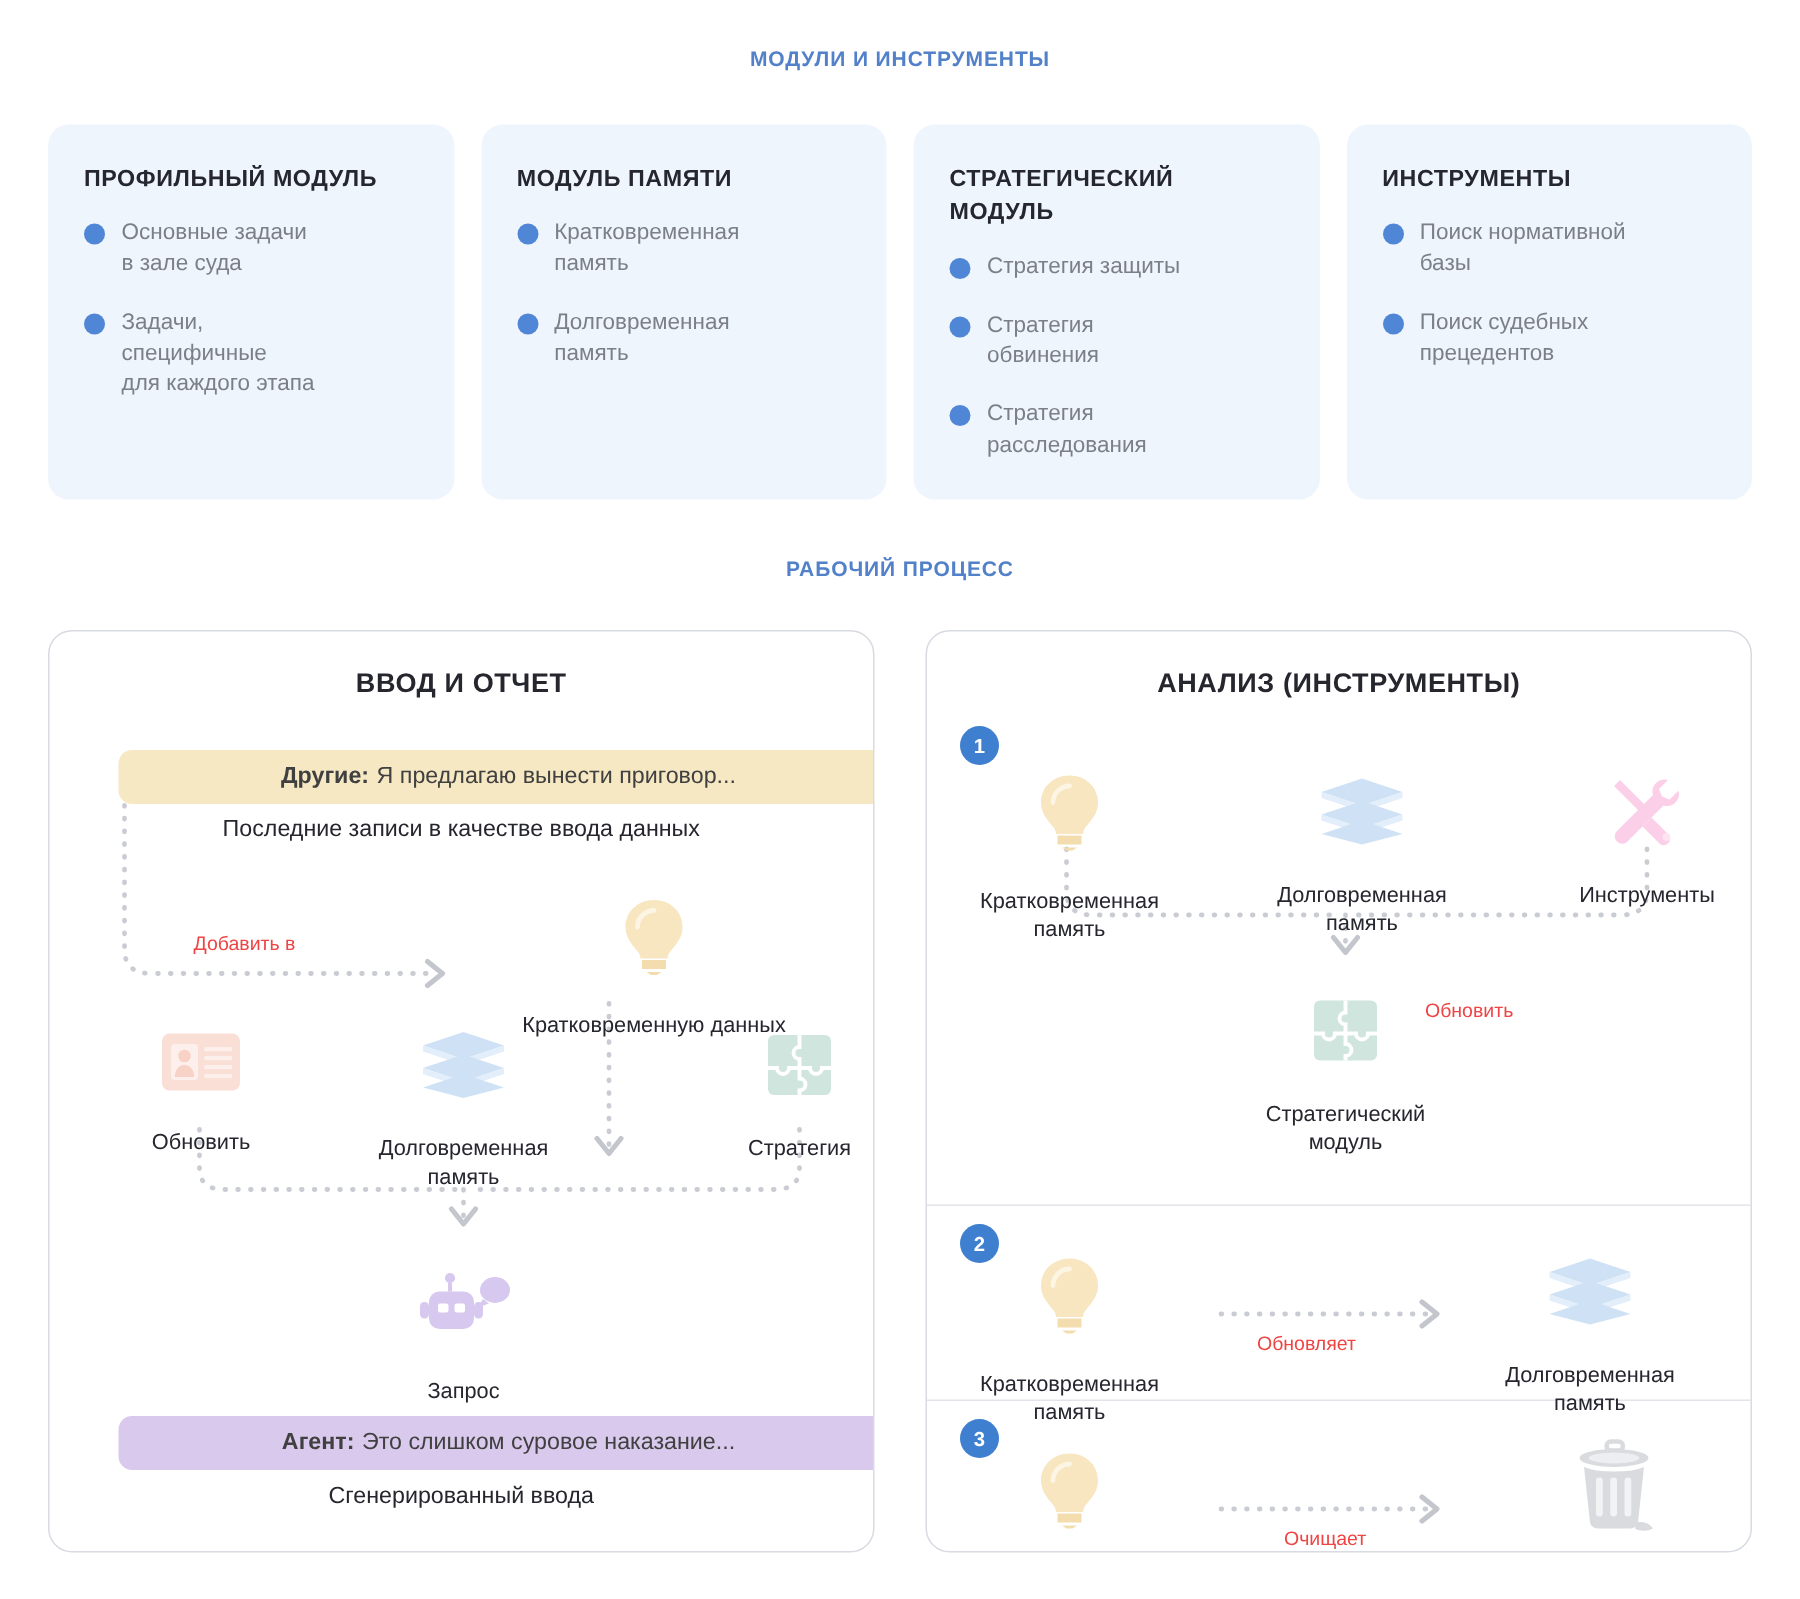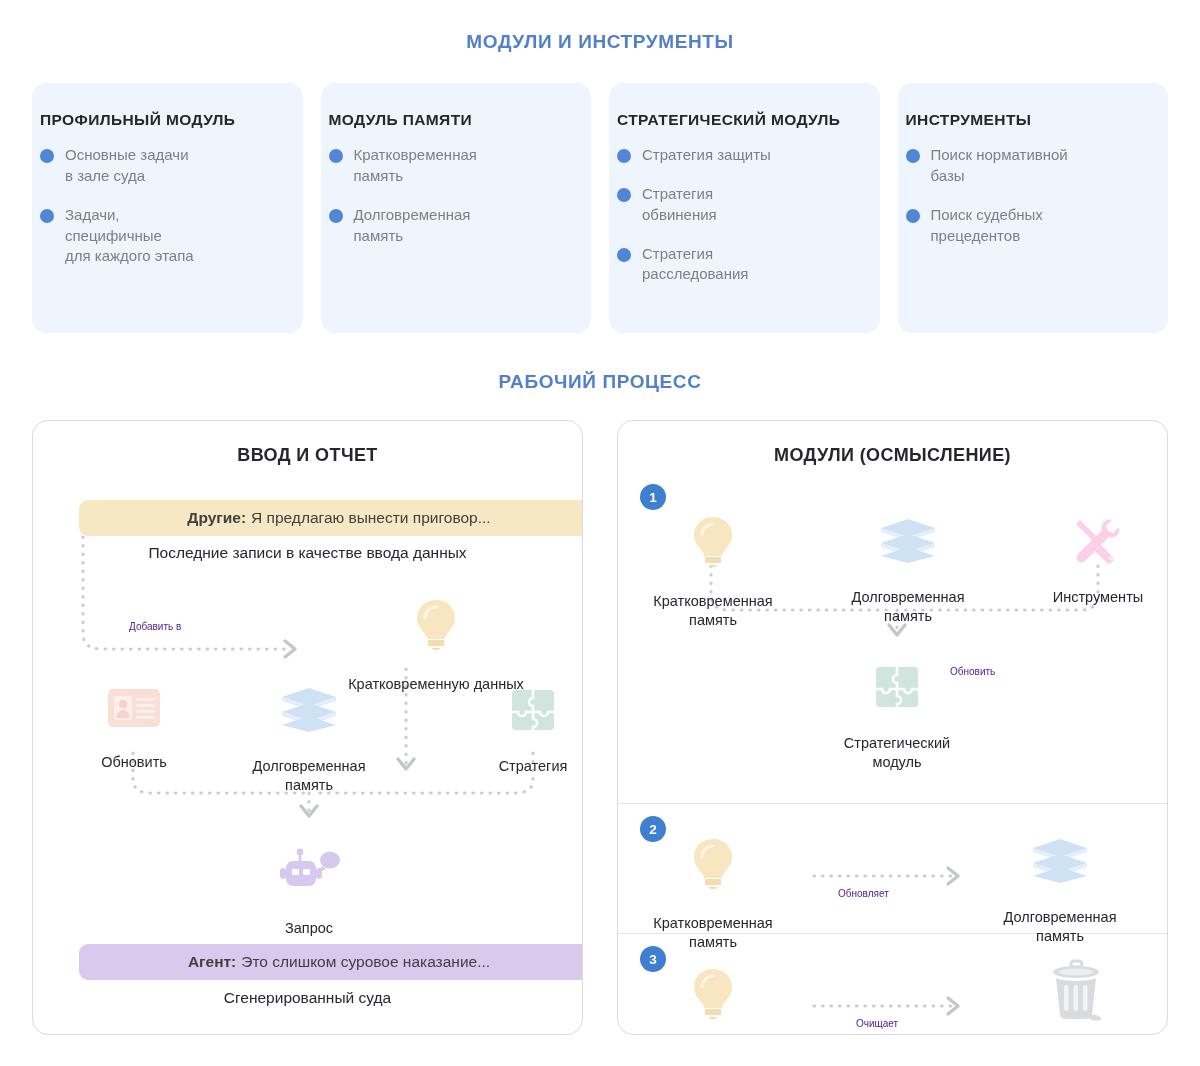--- a/index.html
+++ b/index.html
@@ -9,39 +9,39 @@
     background: #ffffff;
     font-family: "Liberation Sans", "DejaVu Sans", sans-serif;
     color: #2b2b33;
     overflow: hidden;
   }
   .page { position: relative; width: 1200px; height: 1066px; }
 
   
   .section-title {
     text-align: center;
-    font-size: 19px;
+    font-size: 14px;
     font-weight: bold;
     letter-spacing: 0.6px;
     color: #5281c9;
   }
   #title-modules { position: absolute; left: 0; top: 31px; width: 1200px; }
   #title-workflow { position: absolute; left: 0; top: 371px; width: 1200px; }
 
   
   .cards {
     position: absolute; left: 32px; top: 83px;
     width: 1136px; height: 250px;
     display: flex; gap: 18px;
   }
   .card {
     flex: 1 1 0;
     background: #eff5fd;
     border-radius: 14px;
-    padding: 26px 24px 20px 8px;
+    padding: 26px 24px 20px 24px;
   }
   .card-title {
     font-size: 15.5px; font-weight: bold; letter-spacing: 0.4px;
     color: #26262e; line-height: 1.45; margin-bottom: 8px;
     text-transform: uppercase;
   }
   .card-list { list-style: none; margin-top: 14px; }
   .card-list li {
     display: flex; align-items: flex-start; gap: 11px;
     margin-bottom: 18px;
@@ -99,21 +99,21 @@
   .node {
     position: absolute;
     text-align: center;
     font-size: 14.5px; line-height: 1.3; color: #26262e;
     white-space: pre-line;
   }
   .node .glyph { display: block; margin: 0 auto 6px auto; }
 
   .edge-label {
     position: absolute;
-    font-size: 10px; color: #4c1d95;
+    font-size: 13px; color: #ef4444;
     white-space: nowrap;
   }
 
   
   .row { position: relative; }
   .row-divider { border-bottom: 1.5px solid #e2e4e9; }
   .step-badge {
     position: absolute;
     width: 26px; height: 26px; border-radius: 50%;
     background: #3f7fd0; color: #fff;
@@ -301,28 +301,28 @@
             <path d="M44 20 l-4 6 8 -3 z" fill="#d6c8ef"></path>
           </svg>
           <span>Запрос</span>
         </div>
 
         <div class="chat-bubble bubble-agent">
           <b>Агент:</b>
           <span>Это слишком суровое наказание...</span>
         </div>
 
-        <div class="caption" id="cap-output">Сгенерированный суда</div>
+        <div class="caption" id="cap-output">Сгенерированный ввода</div>
 
       </div>
     </div>
 
     <div class="panel">
 
-      <div class="panel-title">МОДУЛИ (ОСМЫСЛЕНИЕ)</div>
+      <div class="panel-title">АНАЛИЗ (ИНСТРУМЕНТЫ)</div>
 
       <div class="row row-divider" style="height:338px;">
         <div class="step-badge" style="left:22px; top:18px;">1</div>
 
         <svg style="position:absolute;left:0;top:0;width:564px;height:338px;">
           <path class="dots" d="M 93,100 L 93,128 Q 93,144 110,144 L 275,144"></path>
           <path class="dots" d="M 480,100 L 480,128 Q 480,144 463,144 L 283,144"></path>
           <path class="dots" d="M 279,144 L 279,166"></path>
           <path class="arrowhead" d="M 271,159 L 279,169 L 287,159"></path>
         </svg>

